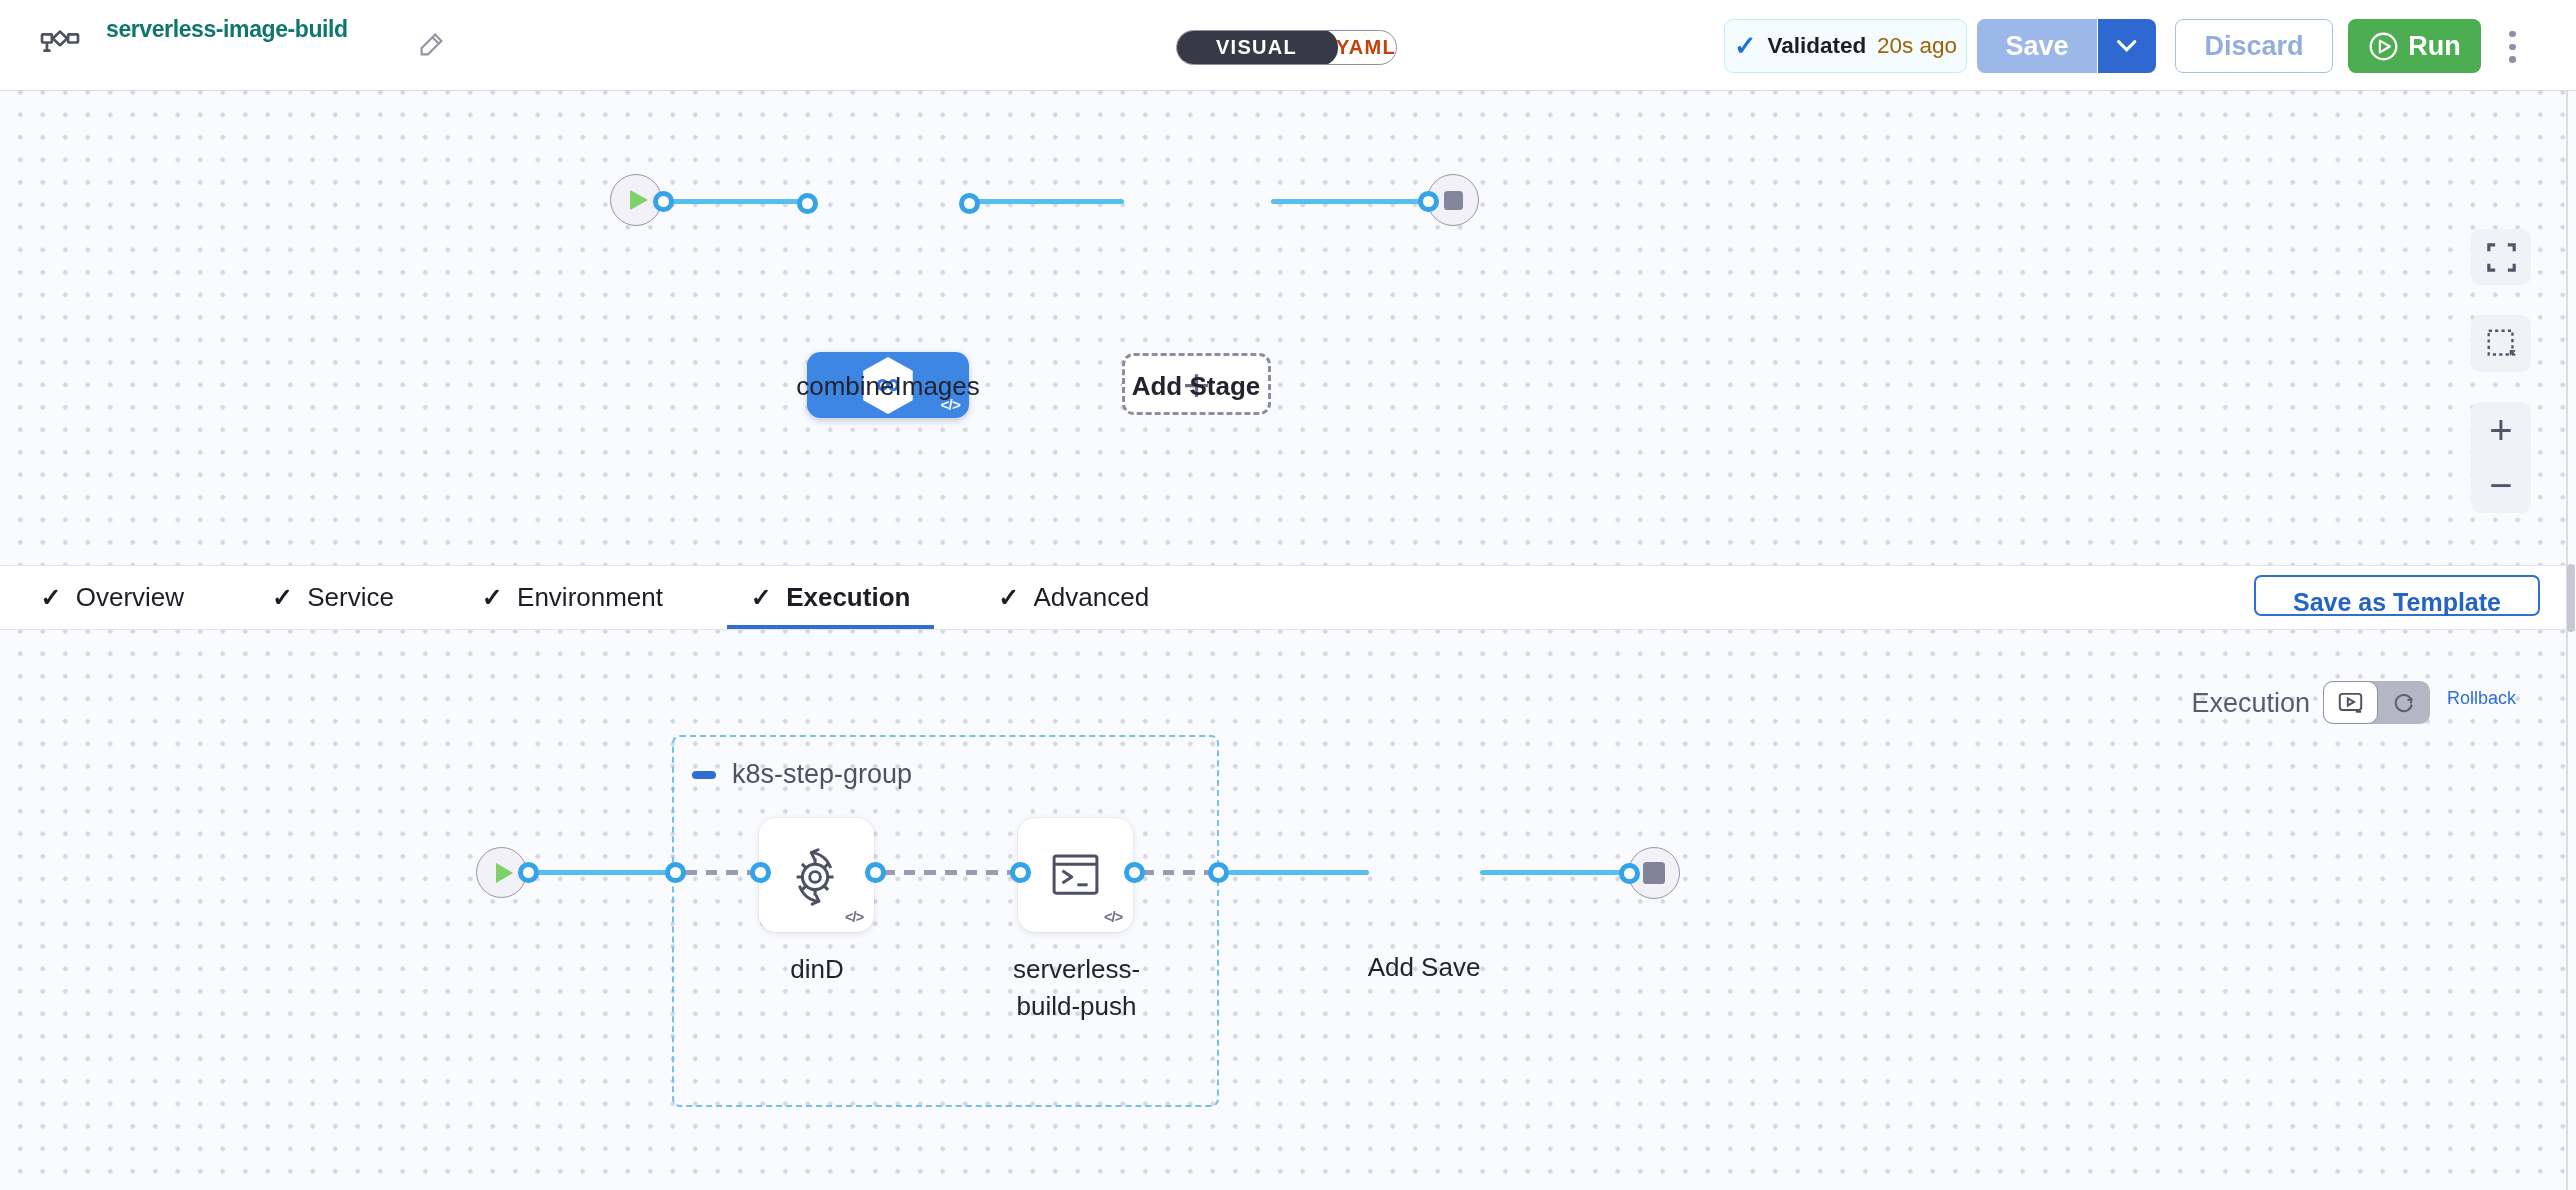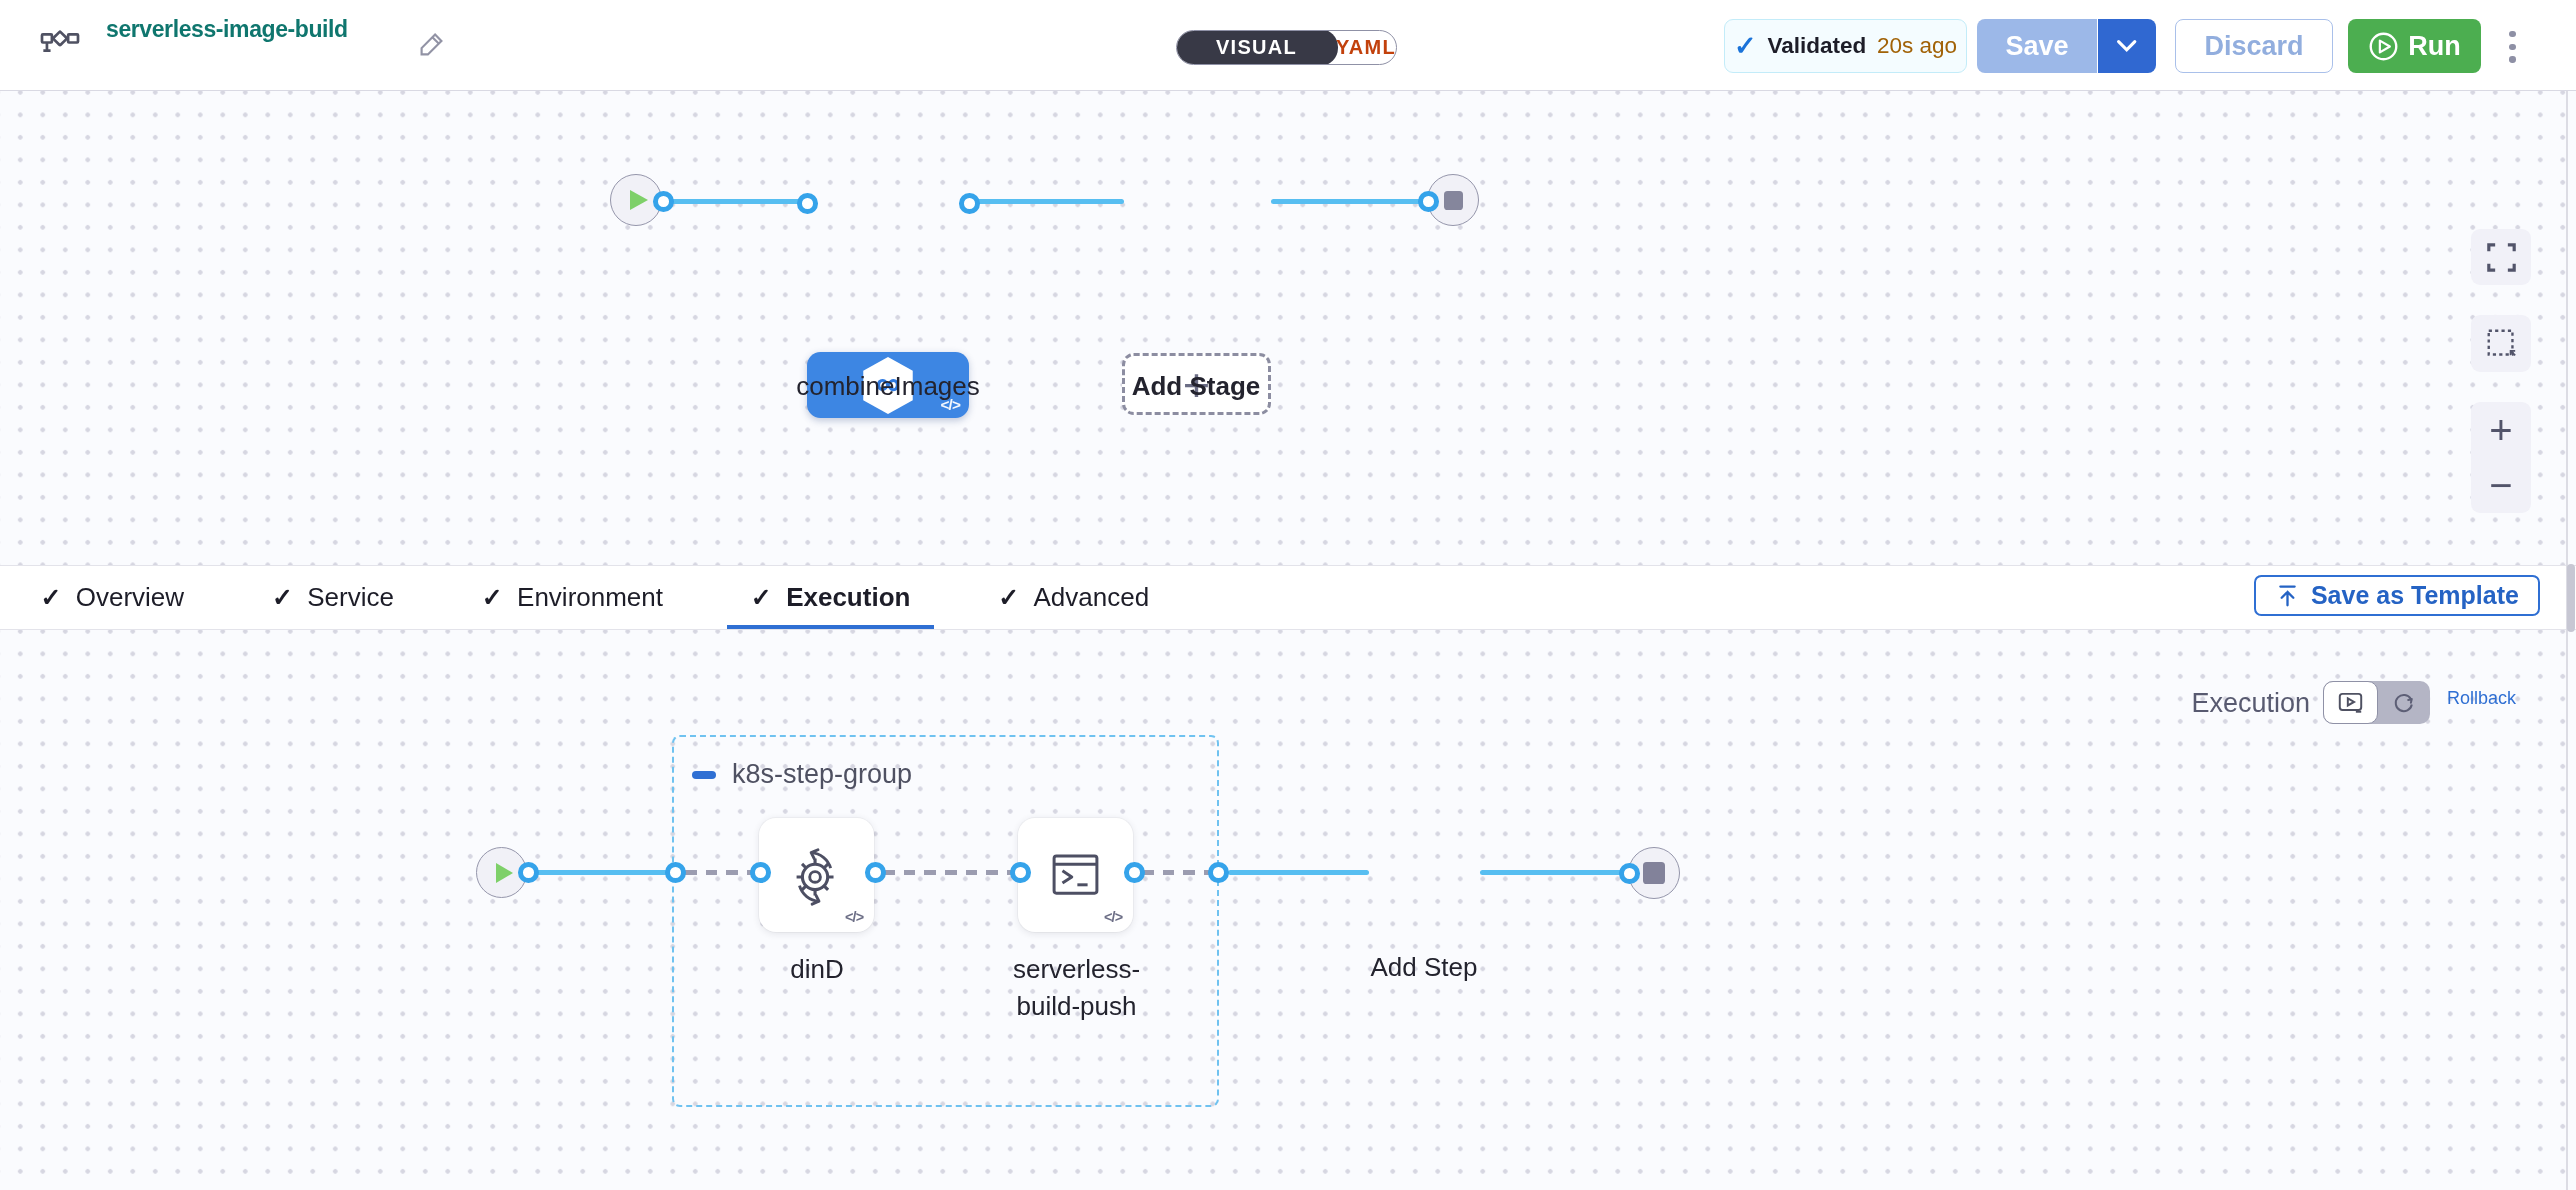--- a/index.html
+++ b/index.html
@@ -81,22 +81,22 @@
     display:flex; align-items:stretch; }
   .tabs { display:flex; margin-left:17px; gap:41px; }
   .tab { position:relative; display:flex; align-items:center; gap:14.4px; padding:0 23.4px;
     font-size:26px; color:#1d1d28; cursor:pointer; }
   .tab .chk { font-size:25px; font-weight:700; color:#1d1d28; }
   .tab.active { font-weight:700; }
   .tab.active::after { content:""; position:absolute; left:0; right:0; bottom:0; height:4.5px; background:#2f6fd3; }
 
   .tpl-btn { position:absolute; left:2254px; top:575px; width:286px; height:41px;
     border:2.2px solid #2f6fd3; border-radius:7.2px; background:#fff; color:#2563c4;
-    display:flex; align-items:center; justify-content:center; gap:10.8px;
-    font-size:25px; font-weight:700; cursor:pointer; z-index:21;}
+    display:flex; align-items:center; justify-content:space-between; gap:10.8px;
+    font-size:25px; font-weight:700; cursor:pointer; z-index:21;flex-direction:column;}
 
   
   .exec-label { position:absolute; left:2175px; top:688px; width:135px; text-align:right;
     font-size:27px; color:#585a70; z-index:5;}
   .rollback { position:absolute; left:2447px; top:688px; font-size:18px; color:#2f6fd3; cursor:pointer; z-index:5;}
   .er-toggle { position:absolute; left:2323px; top:681px; width:107px; height:43px;
     background:#b4b5c5; border-radius:10px; display:flex; z-index:5;}
   .er-seg { flex:1; display:flex; align-items:center; justify-content:center; cursor:pointer;}
   .er-seg.sel { background:#fff; border:1.8px solid #8f91a6; border-radius:10px; }
 
@@ -308,21 +308,21 @@
       </svg>
       <span class="step-code">&lt;/&gt;</span>
     </div>
     <span class="ring" style="left:1010px; top:232px;"></span>
     <span class="ring" style="left:1124px; top:232px;"></span>
     <div class="nlabel" style="left:991px; top:321px; width:171px;">serverless-build-push</div>
 
     <span class="ring" style="left:1208px; top:232px;"></span>
     <div class="hline" style="left:1228px; top:240px; width:141px;"></div>
 
-    <div class="nlabel" style="left:1343px; top:319px; width:162px;">Add Step</div>
+    <div class="nlabel" style="left:1343px; top:319px; width:162px;">Add Save</div>
 
     <div class="hline" style="left:1480px; top:240px; width:148px;"></div>
     <span class="ring" style="left:1619px; top:233px;"></span>
     <div class="endpoint" style="left:1628px; top:217px;">
       <span class="stop-sq" style="width:21.6px;height:21.6px;background:#82829a;"></span>
     </div>
   </div>
 
   <div class="scroll-track"></div>
   <div class="scroll-thumb"></div>

